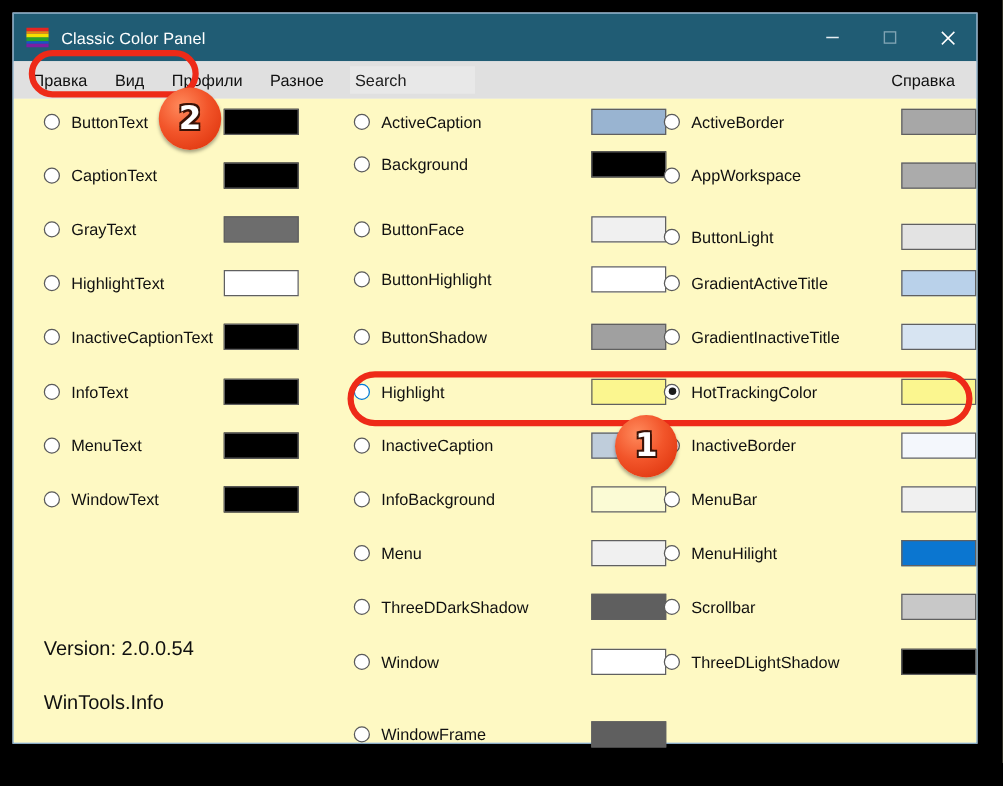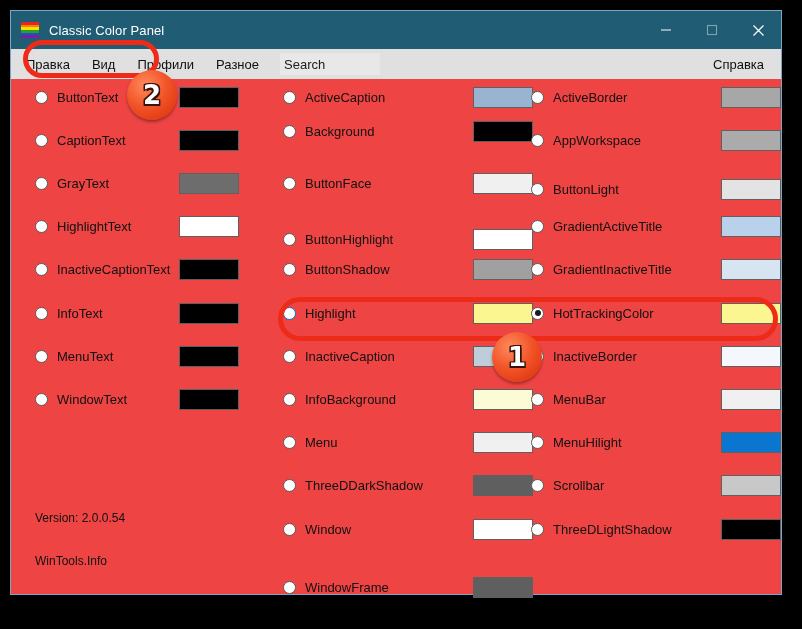--- a/index.html
+++ b/index.html
@@ -77,21 +77,21 @@
     color: #202020;
     font-family: "Liberation Sans", sans-serif;
     padding: 0 4px;
     outline: none;
   }
   .menu-right { margin-left: auto; display: flex; padding-right: 6px; }
 
   
   .content {
     flex: 1 1 auto;
-    background: #ef4444;
+    background: #fef9c3;
     position: relative;
   }
   .col {
     position: absolute;
     top: 0;
   }
   .col-1 { left: 24px;  width: 240px; }
   .col-2 { left: 272px; width: 250px; }
   .col-3 { left: 520px; width: 250px; }
 
@@ -130,21 +130,21 @@
     right: 0;
     width: 60px; height: 21px;
     border: 1px solid #606060;
   }
   .col-1 .swatch { right: 36px; }
 
   
   .version, .site {
     position: absolute;
     left: 24px;
-    font-size: 12px;
+    font-size: 16px;
     color: #101010;
     white-space: nowrap;
   }
   .version { top: 432px; }
   .site    { top: 475px; }
 
   
   .anno-rect {
     position: absolute;
     border: 5px solid #ee2a18;
@@ -269,21 +269,21 @@
           <div class="row" style="top: 38px;">
             <span class="radio"></span>
             <span class="row-label">Background</span>
             <span class="swatch" style="background: rgb(0, 0, 0);"></span>
           </div>
           <div class="row" style="top: 90.4px; align-items: center;">
             <span class="radio"></span>
             <span class="row-label">ButtonFace</span>
             <span class="swatch" style="background: rgb(240, 240, 240);"></span>
           </div>
-          <div class="row" style="top: 146px; text-align: center;">
+          <div class="row" style="top: 130px; text-align: center;">
             <span class="radio"></span>
             <span class="row-label">ButtonHighlight</span>
             <span class="swatch" style="background: rgb(255, 255, 255);"></span>
           </div>
           <div class="row" style="top: 176.8px;">
             <span class="radio"></span>
             <span class="row-label">ButtonShadow</span>
             <span class="swatch" style="background: rgb(160, 160, 160);"></span>
           </div>
           <div class="row" style="top: 220px;">

